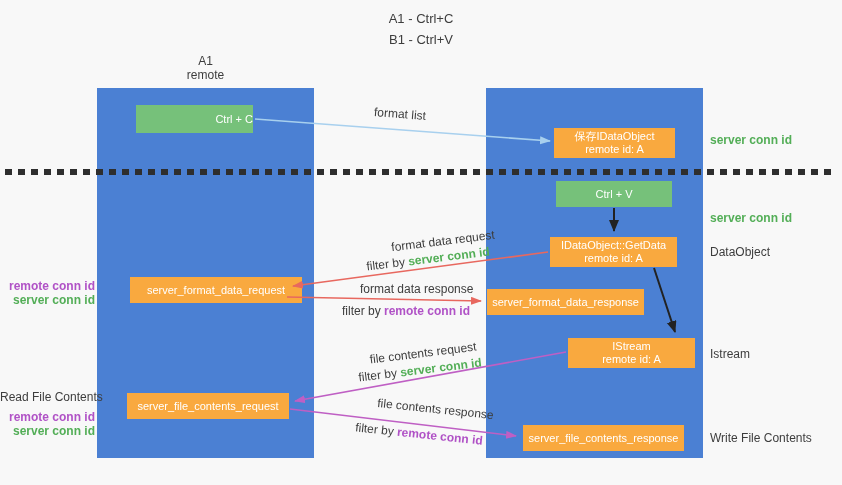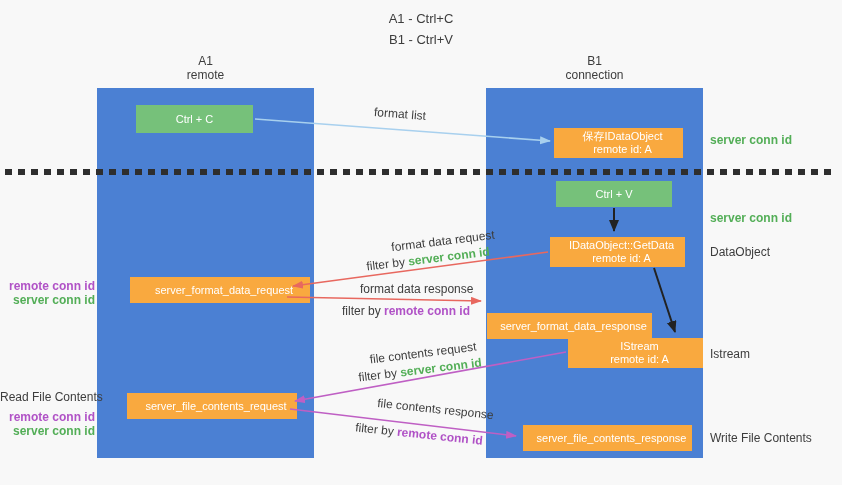--- a/index.html
+++ b/index.html
@@ -25,21 +25,21 @@
   .dotted-line{
     position:absolute;top:169px;left:5px;width:832px;height:6px;z-index:5;
     background:repeating-linear-gradient(to right,#2e2e2e 0 7px,transparent 7px 13px);
   }
   .box{
     position:absolute;color:#ffffff;text-align:center;z-index:4;
     display:flex;flex-direction:column;justify-content:center;
     font-size:11px;line-height:13px;
   }
   .box.green{background:#76c17a;}
-  .box.orange{background:#f9a93f;padding-left:8px;}
+  .box.orange{background:#f9a93f;}
   .edge-label{
     position:absolute;font-size:12px;color:#3d3d3d;white-space:nowrap;z-index:6;
   }
   .ann{
     position:absolute;font-size:12px;white-space:nowrap;z-index:6;color:#3d3d3d;
   }
   .ann.right-side{left:710px;}
   .ann.left-side{left:0;width:95px;text-align:right;}
   .green-text{color:#53ae57;font-weight:bold;}
   .purple-text{color:#b052c6;font-weight:bold;}
@@ -52,31 +52,27 @@
 
   <div class="title">
     <div>A1 - Ctrl+C</div>
     <div>B1 - Ctrl+V</div>
   </div>
 
   <div class="lifeline-header" style="left:97px;">
     <div>A1</div>
     <div>remote</div>
   </div>
-  <div class="lifeline-header" style="left:486px;">
-    <div>B1</div>
-    <div>connection</div>
-  </div>
 
   <div class="column" style="left:97px;"></div>
   <div class="column" style="left:486px;"></div>
 
   <div class="dotted-line"></div>
 
-  <div class="box green" style="left:136px;top:105px;width:117px;height:28px;">
+  <div class="box green" style="left:136px;top:105px;width:117px;height:28px;align-items:flex-end;">
     <div>Ctrl + C</div>
   </div>
 
   <div class="box orange" style="left:554px;top:128px;width:121px;height:30px;">
     <div>保存IDataObject</div>
     <div>remote id: A</div>
   </div>
 
   <div class="box green" style="left:556px;top:181px;width:116px;height:26px;">
     <div>Ctrl + V</div>
@@ -84,21 +80,21 @@
 
   <div class="box orange" style="left:550px;top:237px;width:127px;height:30px;">
     <div>IDataObject::GetData</div>
     <div>remote id: A</div>
   </div>
 
   <div class="box orange" style="left:130px;top:277px;width:172px;height:26px;">
     <div>server_format_data_request</div>
   </div>
 
-  <div class="box orange" style="left:487px;top:289px;width:157px;height:26px;margin-top:24px;">
+  <div class="box orange" style="left:487px;top:289px;width:157px;height:26px;">
     <div>server_format_data_response</div>
   </div>
 
   <div class="box orange" style="left:568px;top:338px;width:127px;height:30px;">
     <div>IStream</div>
     <div>remote id: A</div>
   </div>
 
   <div class="box orange" style="left:523px;top:425px;width:161px;height:26px;">
     <div>server_file_contents_response</div>

